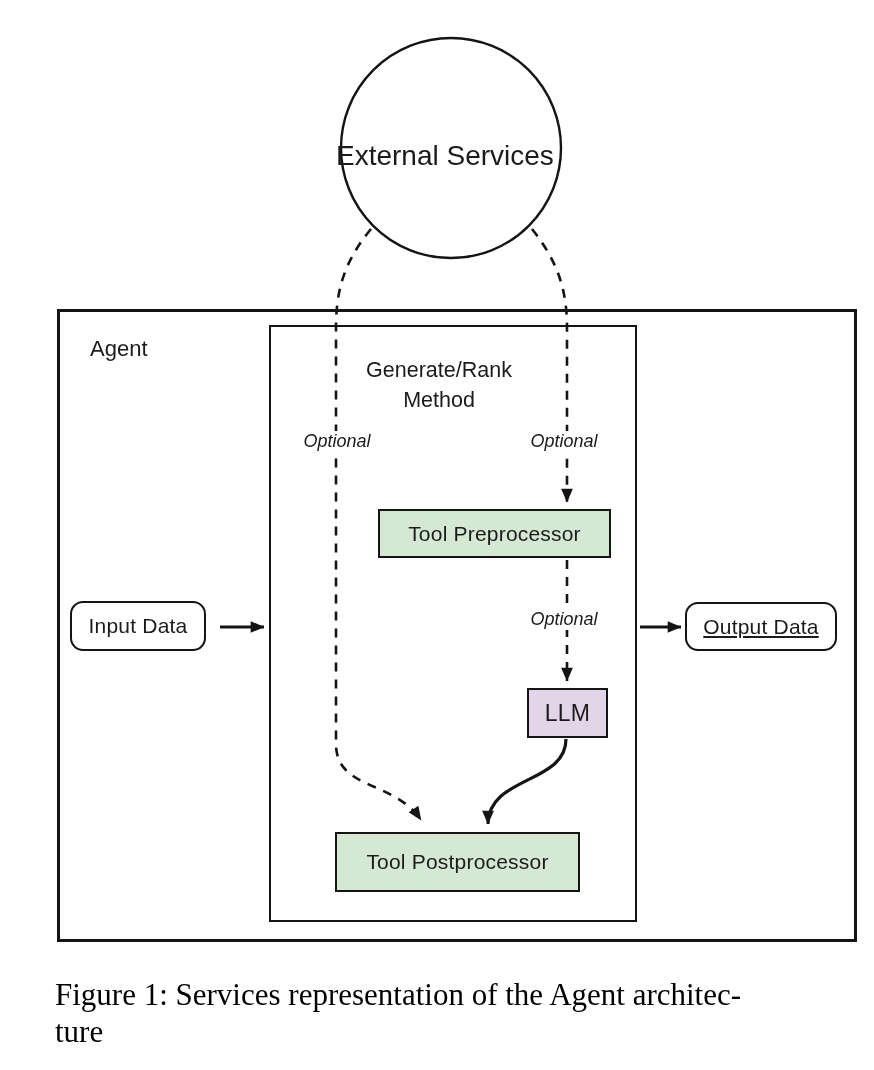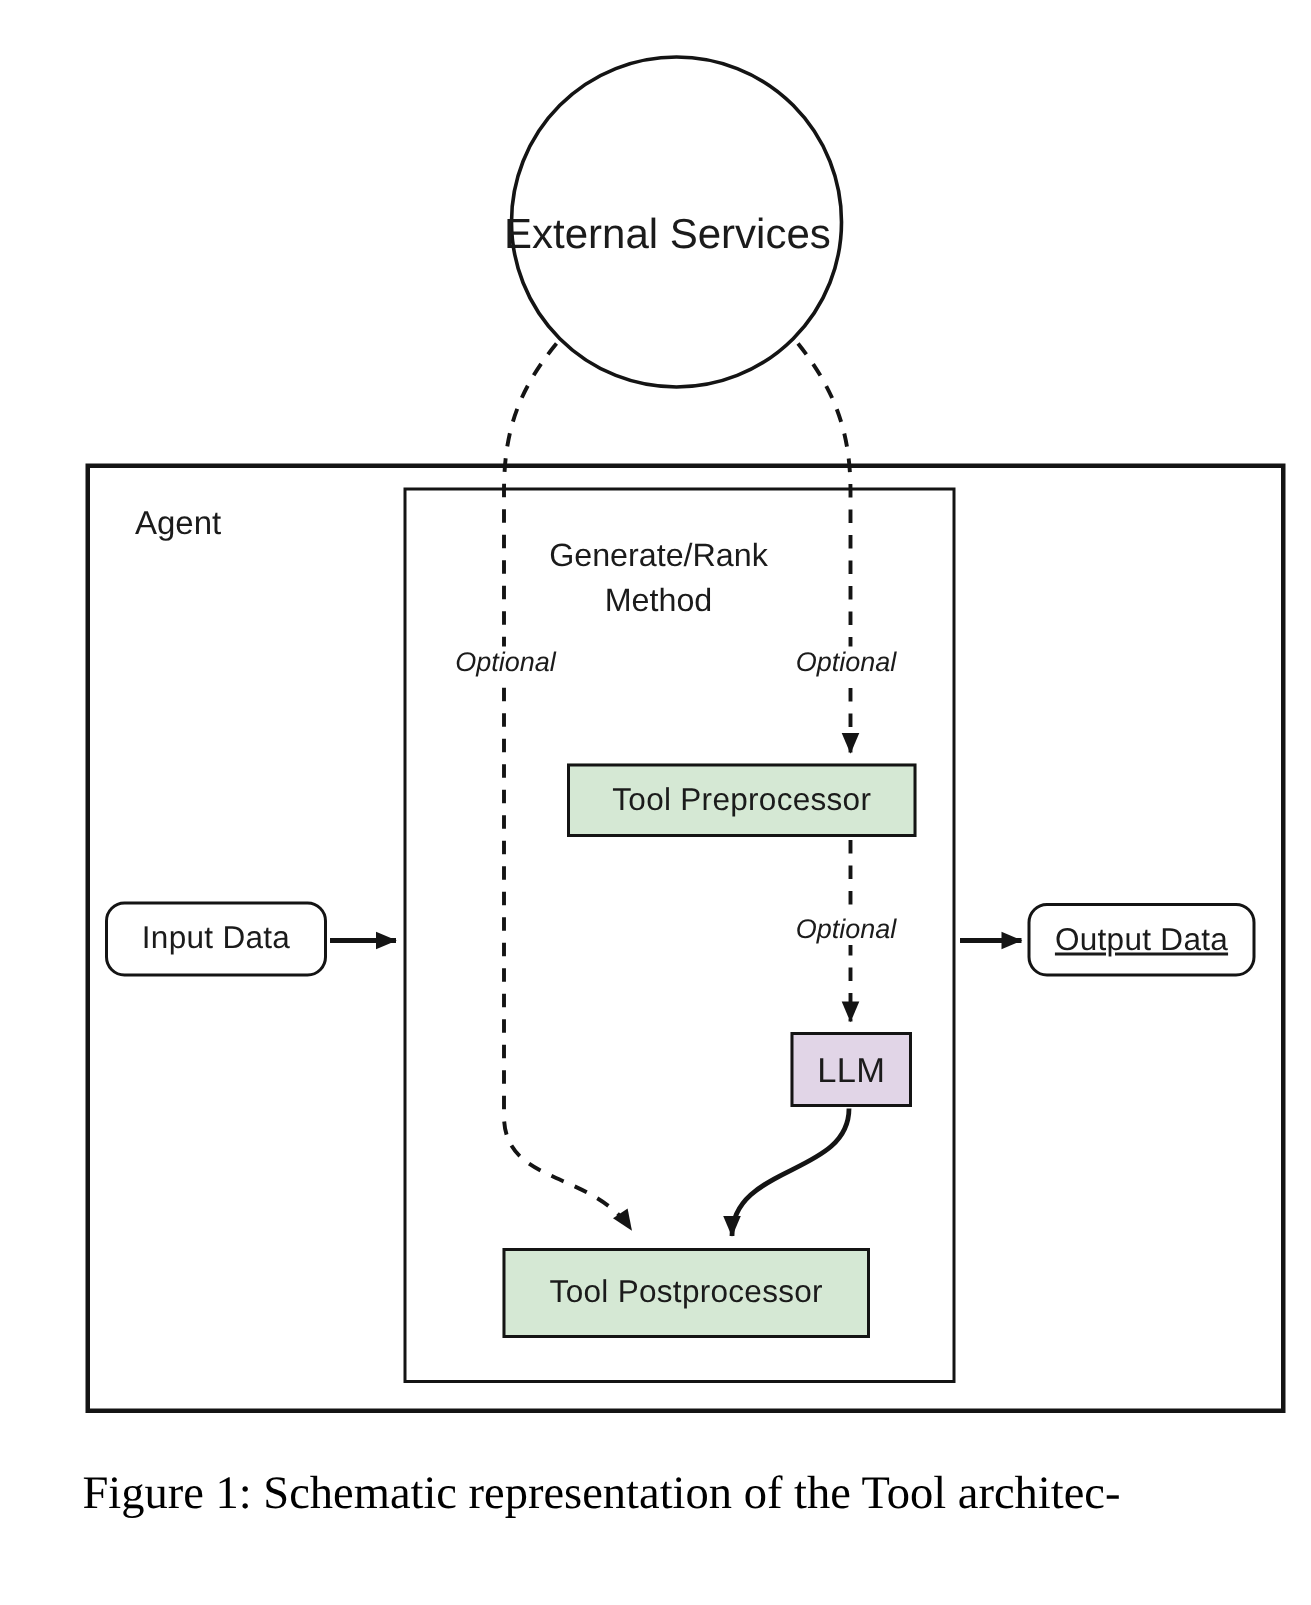--- a/index.html
+++ b/index.html
@@ -29,21 +29,21 @@
   }
   .node{
     display:flex;align-items:center;justify-content:center;
     border:2.5px solid #141414;
     font-size:21px;letter-spacing:.2px;
     text-align:center;
   }
   .tool-preprocessor{left:378px;top:509px;width:233px;height:49px;background:#d5e8d4;}
   .llm-box{left:527px;top:688px;width:81px;height:50px;background:#e1d5e7;font-size:23px;}
   .tool-postprocessor{left:335px;top:832px;width:245px;height:60px;background:#d5e8d4;}
-  .input-data{left:70px;top:601px;width:148px;height:50px;background:#ffffff;border-radius:13px;}
+  .input-data{left:70px;top:601px;width:136px;height:50px;background:#ffffff;border-radius:13px;}
   .output-data{left:685px;top:602px;width:152px;height:49px;background:#ffffff;border-radius:13px;text-decoration:underline;}
 
   
   .txt{position:absolute;box-sizing:border-box;}
   .external-label{left:336px;top:140px;width:230px;text-align:left;font-size:28px;}
   .agent-label{left:90px;top:336px;font-size:22px;}
   .generate-rank{left:344px;top:355px;width:190px;text-align:center;font-size:21.5px;line-height:1.4;}
   .optional{font-size:18px;font-style:italic;background:#ffffff;padding:0 3px;}
   .optional-left{left:285px;top:431px;width:104px;text-align:center;}
   .optional-right{left:512px;top:431px;width:104px;text-align:center;}
@@ -116,16 +116,17 @@
     <div class="txt generate-rank">Generate/Rank Method</div>
 
     <div class="txt optional optional-left">Optional</div>
 
     <div class="txt optional optional-right">Optional</div>
 
     <div class="txt optional optional-middle">Optional</div>
   </div>
 
   <div class="caption">
-    <div>Figure 1: Schematic representation of the Tool architec-</div>
+    <div>Figure 1: Services representation of the Agent architec-</div>
+    <div>ture</div>
   </div>
 
 </div>
 
 </body></html>

